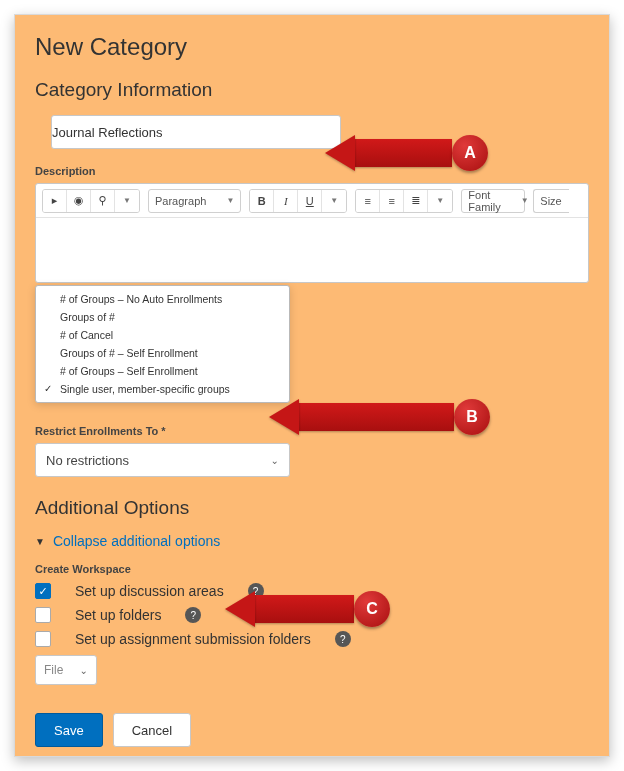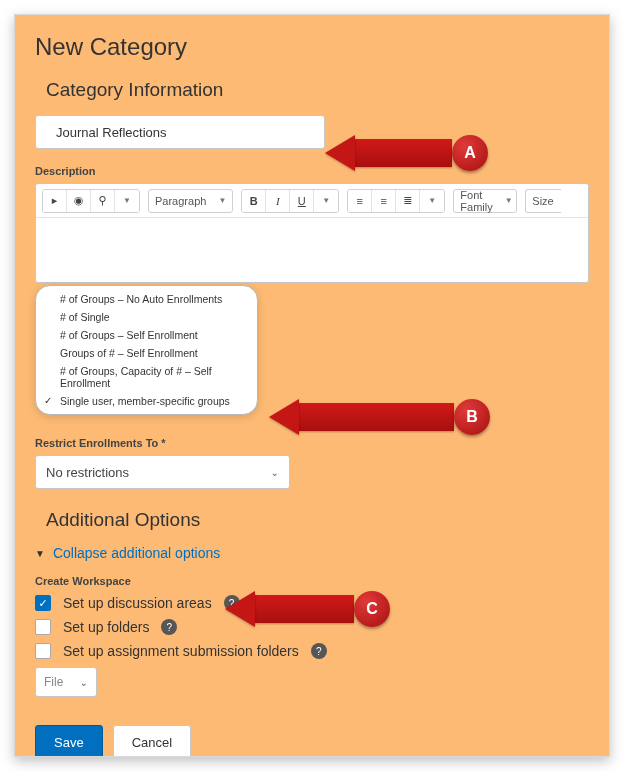--- a/index.html
+++ b/index.html
@@ -13,49 +13,50 @@
   .card {
     width:100%; height:100%;
     border:1px solid #d9d9d9;
     box-shadow:0 4px 12px rgba(0,0,0,0.25);
     background:#fdba74;
     padding:18px 20px;
     overflow:hidden;
     position:relative;
   }
   h1.page-title { font-size:24px; font-weight:400; color:#333; margin:0 0 18px 0; }
-  h2.section { font-size:19px; font-weight:400; color:#333; margin:14px 0 14px 11px; }
+  h2.section { font-size:19px; font-weight:400; color:#333; margin:14px 0 14px 0; }
   .field-label { font-size:11px; font-weight:700; color:#444; margin-bottom:6px; }
   .text-input {
     width:290px; height:34px;
     border:1px solid #c7c7c7; border-radius:3px;
-    padding:0 20px; font-size:13px; color:#333;
+    padding:0 0; font-size:13px; color:#333;
     background:#fff;
+    margin-left:16px;
   }
   .wysiwyg {
     width:100%; height:100px;
     border:1px solid #c7c7c7; border-radius:3px;
     background:#fff; margin-bottom:8px;
     position:relative;
   }
   .toolbar {
     height:34px; border-bottom:1px solid #e3e3e3;
     display:flex; align-items:center; gap:8px;
     padding:0 6px;
     font-size:11px; color:#555;
   }
   .tb-group { display:flex; align-items:center; border:1px solid #d0d0d0; border-radius:3px; height:24px; overflow:hidden; }
   .tb-btn { width:24px; height:24px; display:flex; align-items:center; justify-content:center; background:#fff; border:none; border-right:1px solid #e3e3e3; color:#444; font-size:11px; cursor:pointer; }
   .tb-btn:last-child { border-right:none; }
-  .tb-sel { height:24px; border:1px solid #d0d0d0; border-radius:3px; background:#fff; display:flex; align-items:center; padding:0 6px; font-size:11px; color:#555; cursor:pointer; gap:12px; }
+  .tb-sel { height:24px; border:1px solid #d0d0d0; border-radius:3px; background:#fff; display:flex; align-items:center; padding:0 6px; font-size:11px; color:#555; cursor:pointer; gap:20px; }
   .caret { font-size:8px; color:#777; }
   .dropdown-menu {
     position:relative;
-    width:223px;
-    border:1px solid #b9b9b9; border-radius:15px;
+    width:255px;
+    border:1px solid #b9b9b9; border-radius:3px;
     background:#fff;
     box-shadow:0 2px 8px rgba(0,0,0,0.15);
     padding:4px 0;
     margin-top:-6px;
   }
   .dropdown-item {
     font-size:10.5px; color:#333;
     padding:3px 10px 3px 24px;
     cursor:pointer; position:relative;
   }
@@ -64,21 +65,21 @@
   }
   .select {
     width:255px; height:34px;
     border:1px solid #c7c7c7; border-radius:3px;
     background:#fff; display:flex; align-items:center; justify-content:space-between;
     padding:0 10px; font-size:13px; color:#444; cursor:pointer;
   }
   .caret-lg { font-size:10px; color:#666; }
   .collapse-link { color:#006fbf; font-size:14px; display:flex; align-items:center; gap:8px; cursor:pointer; margin-bottom:14px; }
   .tri { font-size:10px; color:#333; }
-  .ws-row { display:flex; align-items:center; gap:12px; margin:8px 0; font-size:14px; color:#333; }
+  .ws-row { display:flex; align-items:center; gap:24px; margin:8px 0; font-size:14px; color:#333; }
   .cb { width:16px; height:16px; border:1px solid #aaa; border-radius:2px; background:#fff; display:flex; align-items:center; justify-content:center; cursor:pointer; flex-shrink:0; }
   .cb.checked { background:#006fbf; border-color:#006fbf; }
   .cb.checked::after { content:"✓"; color:#fff; font-size:11px; }
   .help { width:16px;height:16px;border-radius:50%;background:#565656;color:#fff;font-size:10px;display:flex;align-items:center;justify-content:center;cursor:pointer;flex-shrink:0; }
   .file-btn { width:62px;height:30px;border:1px solid #c7c7c7;border-radius:3px;background:#fff;display:flex;align-items:center;justify-content:space-between;padding:0 8px;font-size:12px;color:#888;margin-top:8px;margin-left:0; }
   .btn-row { display:flex; gap:10px; margin-top:28px; }
   .btn { height:34px; padding:0 18px; border-radius:3px; font-size:13px; cursor:pointer; display:flex; align-items:center; }
   .btn-primary { background:#006fbf; color:#fff; border:1px solid #005a9c; }
   .btn-secondary { background:#fff; color:#333; border:1px solid #c7c7c7; }
   
@@ -148,24 +149,24 @@
           <span class="caret">▼</span>
         </div>
       <div class="tb-sel" style="width:36px;border-right:none;border-radius:3px 0 0 3px">
           <span>Size</span>
         </div>
     </div>
   </div>
 
   <div class="dropdown-menu">
     <div class="dropdown-item"># of Groups – No Auto Enrollments</div>
-    <div class="dropdown-item"># of Single</div>
+    <div class="dropdown-item">Groups of #</div>
+    <div class="dropdown-item"># of Cancel</div>
+    <div class="dropdown-item">Groups of # – Self Enrollment</div>
     <div class="dropdown-item"># of Groups – Self Enrollment</div>
-    <div class="dropdown-item">Groups of # – Self Enrollment</div>
-    <div class="dropdown-item"># of Groups, Capacity of # – Self Enrollment</div>
     <div class="dropdown-item selected">Single user, member-specific groups</div>
   </div>
 
   <div style="height:22px"></div>
   <div class="field-label">Restrict Enrollments To *</div>
   <div class="select">
     <span>No restrictions</span>
     <span class="caret-lg">⌄</span>
   </div>
 

